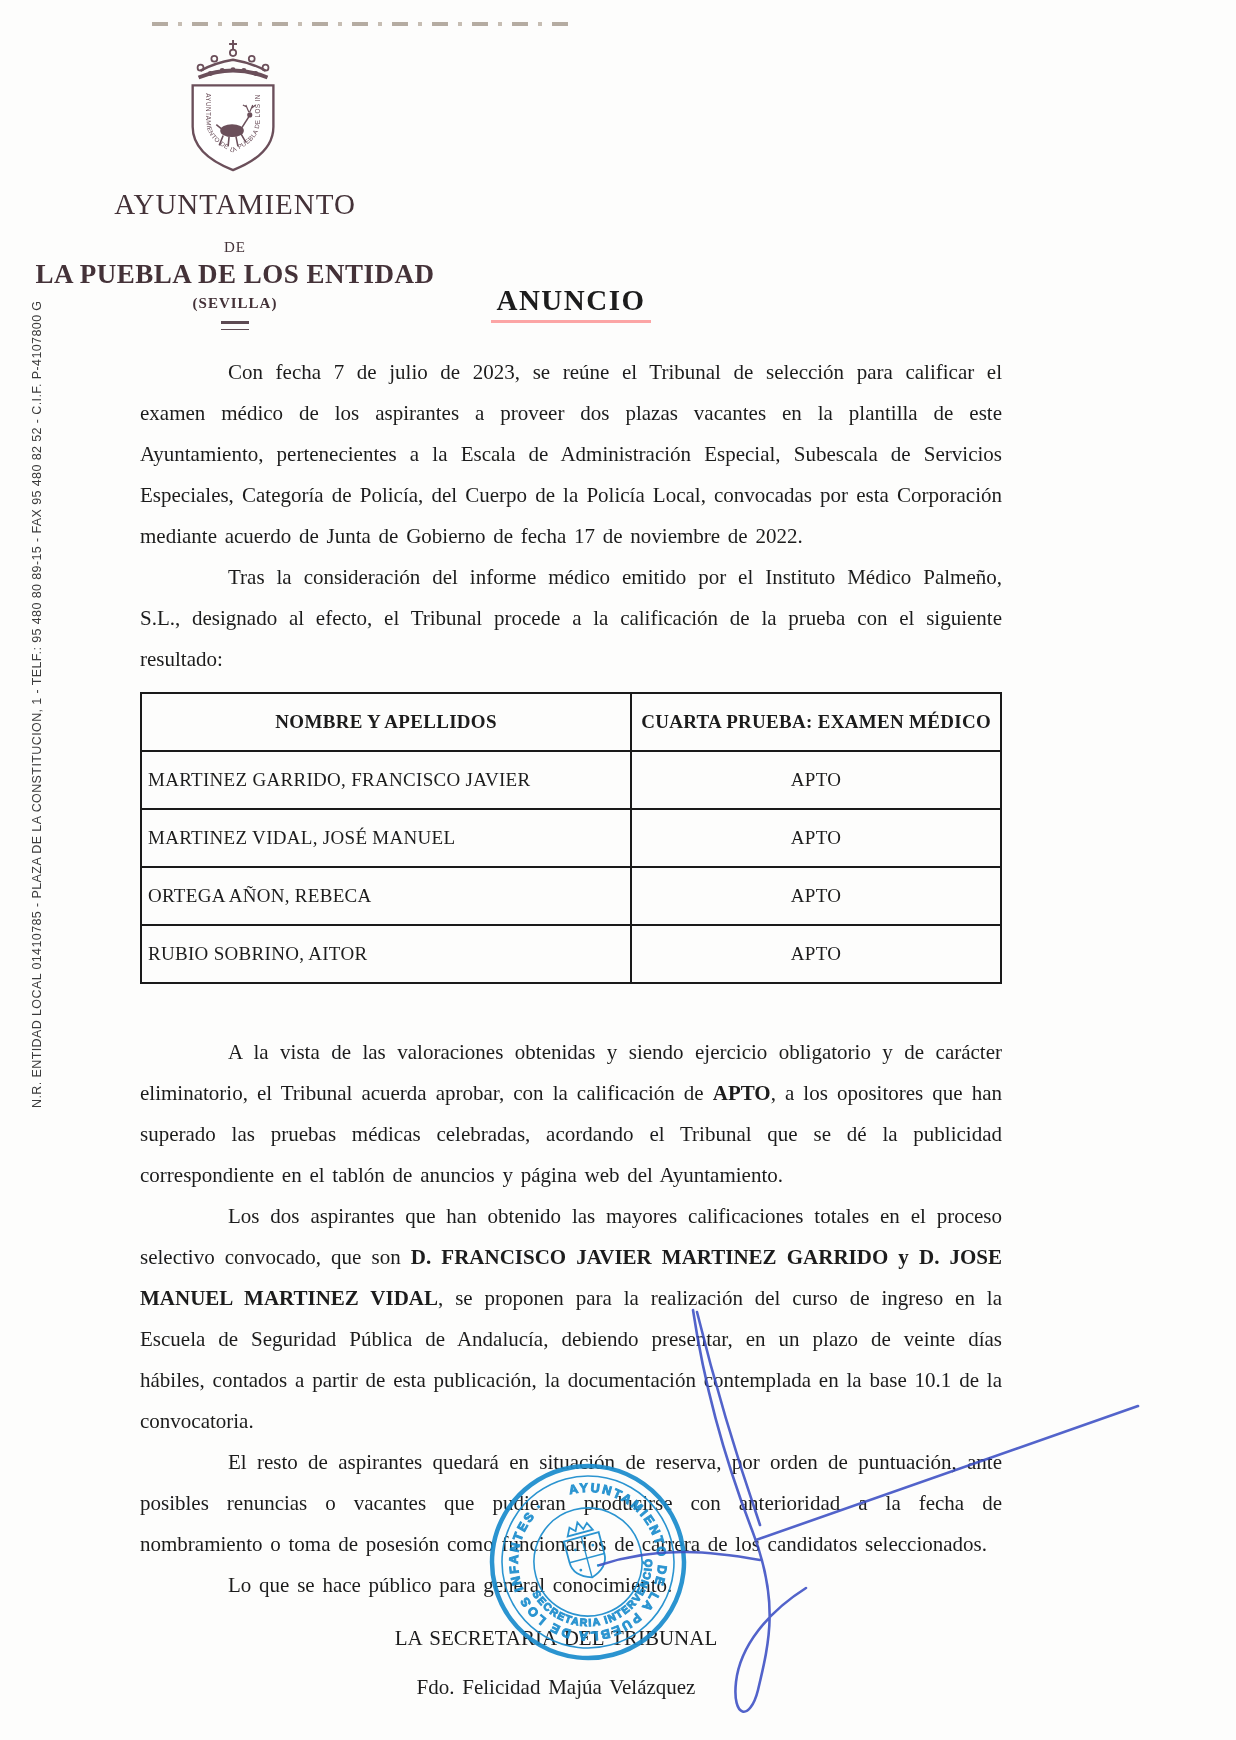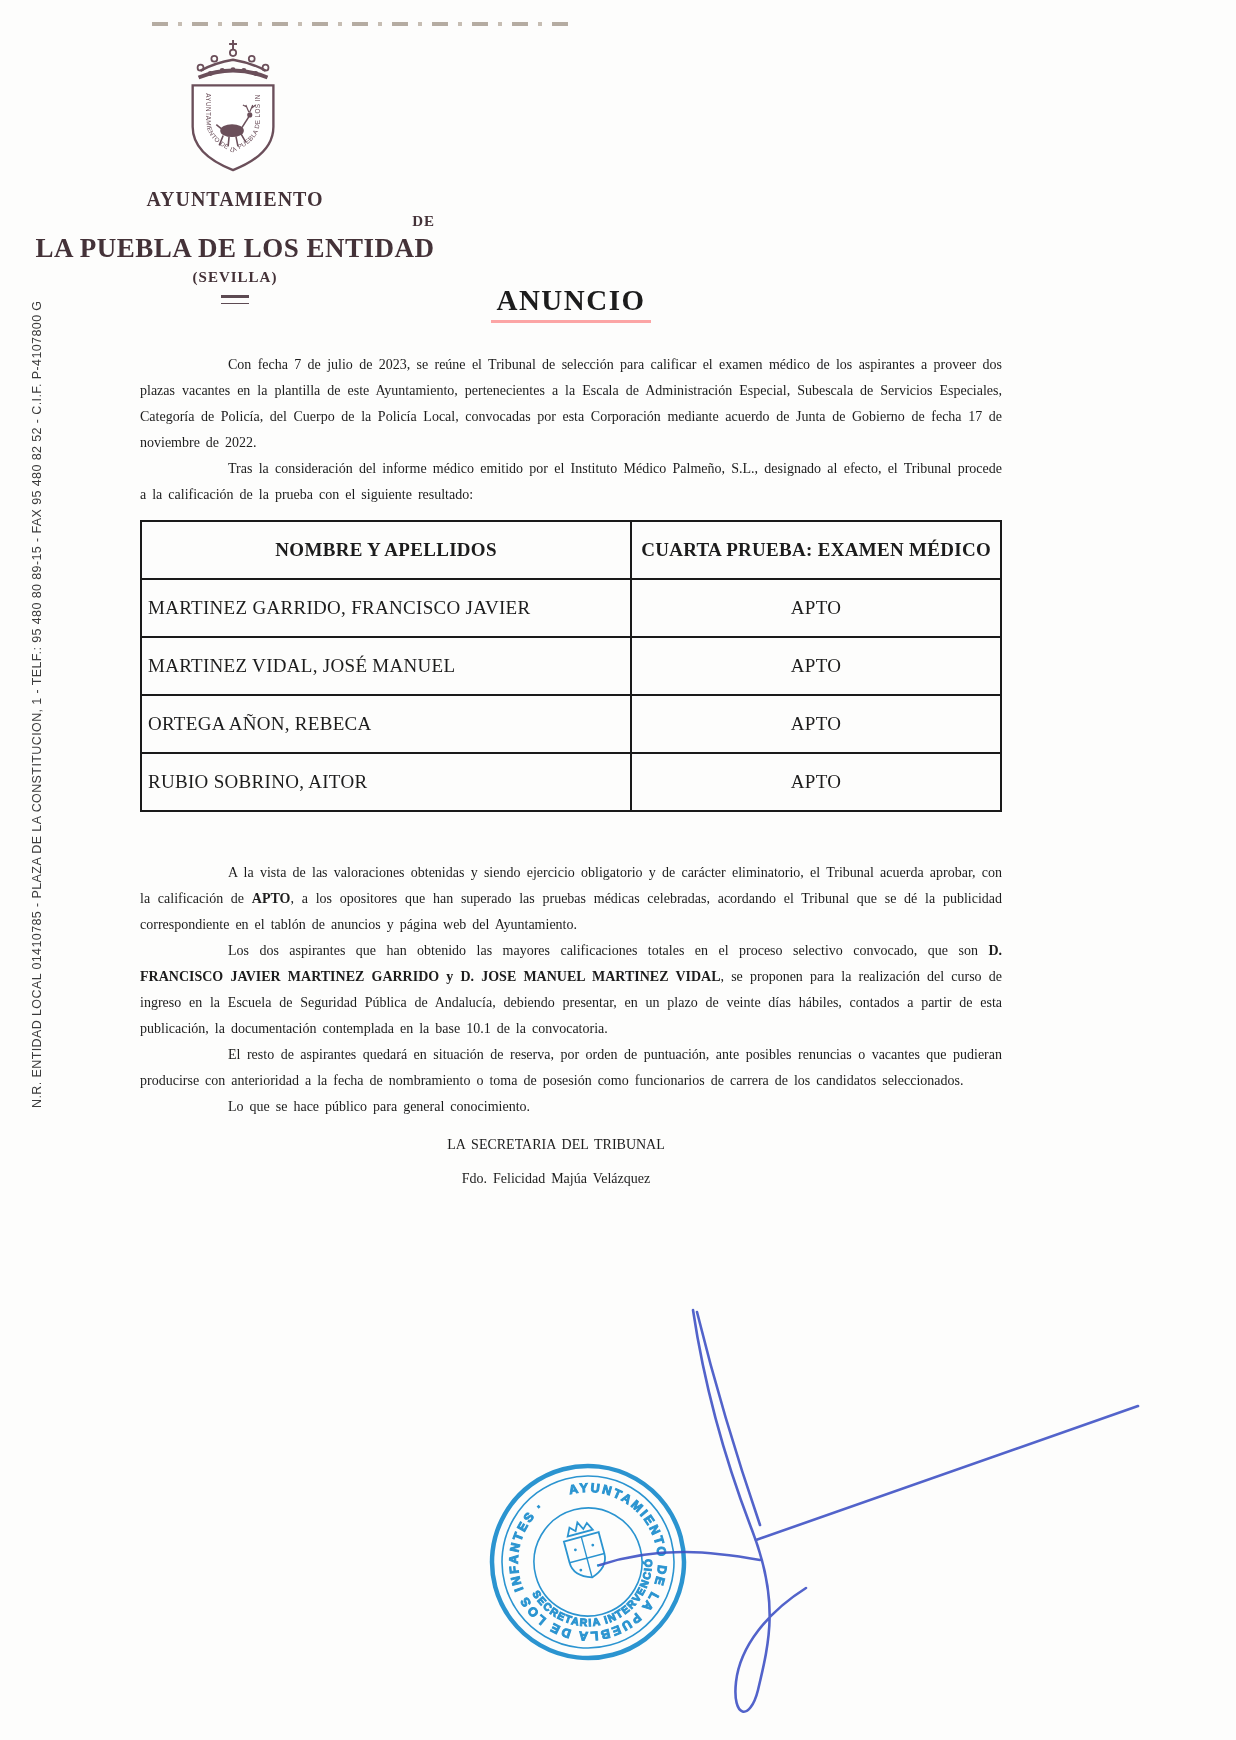--- a/index.html
+++ b/index.html
@@ -10,34 +10,34 @@
   .scan-smudge{position:absolute;top:22px;left:152px;width:420px;height:4px;opacity:.55;
     background:repeating-linear-gradient(90deg,#7a6a58 0 16px,transparent 16px 26px,#9a8a78 26px 30px,transparent 30px 40px);}
 
   
   .side-note{position:absolute;left:30px;top:1108px;transform-origin:0 0;transform:rotate(-90deg);
     font-family:"Liberation Sans",sans-serif;font-size:12.5px;letter-spacing:.4px;color:#3b3b3b;white-space:nowrap;}
 
   
   .letterhead{position:absolute;left:35px;top:34px;width:400px;text-align:center;color:#443238;}
   .crest{display:block;margin:0 auto;}
-  .lh1{font-size:20px;font-weight:bold;letter-spacing:1px;margin-top:6px;}
-  .lh2{font-size:15px;font-weight:bold;margin-top:2px;letter-spacing:1px;text-align:right;}
+  .lh1{font-size:29px;font-weight:normal;letter-spacing:1px;margin-top:6px;}
+  .lh2{font-size:15px;font-weight:normal;margin-top:18px;letter-spacing:1px;}
   .lh3{font-size:27px;font-weight:bold;margin-top:3px;letter-spacing:.5px;}
   .lh4{font-size:15px;font-weight:bold;margin-top:5px;letter-spacing:1px;}
   .lh-dash{width:28px;height:5px;border-top:3px solid #5d4a52;border-bottom:1px solid #5d4a52;margin:9px auto 0;}
 
   
   .title-wrap{position:absolute;left:140px;top:284px;width:862px;text-align:center;}
   .title-wrap span{display:inline-block;font-size:29px;font-weight:bold;letter-spacing:1.5px;
     border-bottom:3px solid #fca5a5;padding:0 5px 3px;}
 
   
   .doc{position:absolute;left:140px;top:352px;width:862px;}
-  .doc p{margin:0;font-size:14px;line-height:26px;text-align:justify;text-indent:88px;word-spacing:2.5px;}
+  .doc p{margin:0;font-size:21px;line-height:41px;text-align:justify;text-indent:88px;word-spacing:2.5px;}
   .p1{margin-bottom:54px;}
   .p2{margin-bottom:30px;}
   .p3{margin-bottom:14px;}
   .p4{margin-bottom:7px;}
   .p5{margin-bottom:10px;}
   .closing{text-align:left !important;}
 
   table.res{border-collapse:collapse;width:100%;table-layout:fixed;margin:12px 0 48px;font-size:19px;}
   table.res th,table.res td{border:2px solid #1a1a1a;}
   table.res th{height:54px;font-weight:bold;text-align:center;vertical-align:middle;letter-spacing:.3px;}

